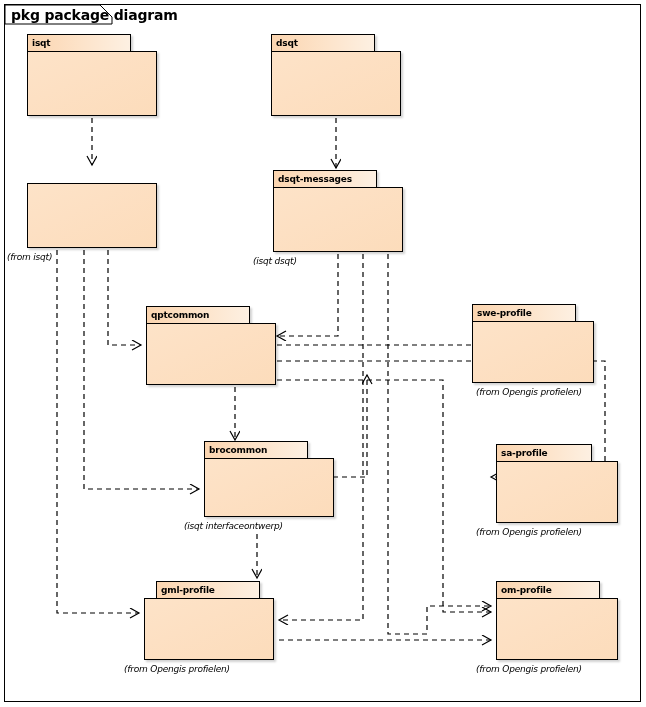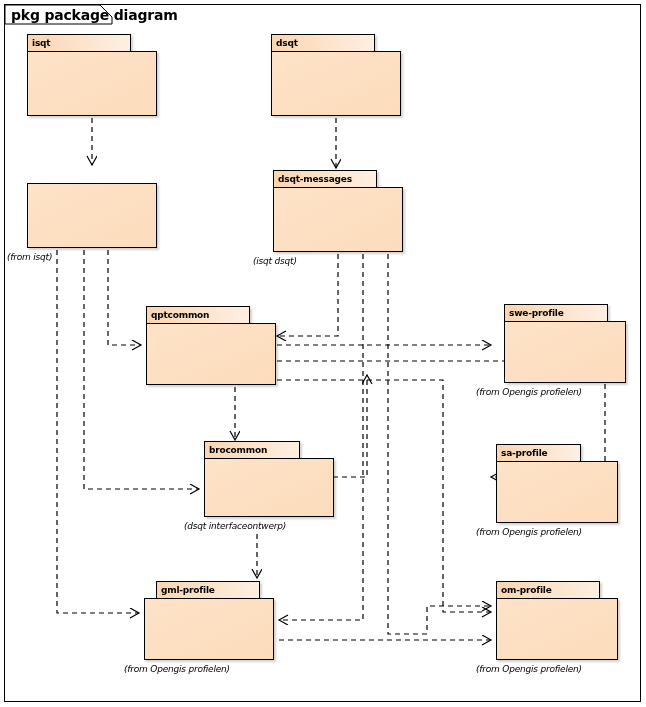--- a/index.html
+++ b/index.html
@@ -149,36 +149,36 @@
         </div>
         <div class="pkg-body" style="top: 17px; width: 130px; height: 65px;"></div>
       </div>
       <div class="pkg-from" style="left: 253px; top: 256px; width: 170px;">(isqt dsqt)</div>
       <div class="pkg" style="left: 146px; top: 306px; width: 122px; height: 80px;">
         <div class="pkg-tab" style="width: 104px; height: 18px;">
           <div class="pkg-tab-label">qptcommon</div>
         </div>
         <div class="pkg-body" style="top: 17px; width: 130px; height: 62px;"></div>
       </div>
-      <div class="pkg" style="left: 504px; top: 304px; width: 122px; height: 80px;">
+      <div class="pkg" style="left: 472px; top: 304px; width: 122px; height: 80px;">
         <div class="pkg-tab" style="width: 104px; height: 18px;">
           <div class="pkg-tab-label">swe-profile</div>
         </div>
         <div class="pkg-body" style="top: 17px; width: 122px; height: 62px;"></div>
       </div>
       <div class="pkg-from" style="left: 476px; top: 387px; width: 162px;">(from Opengis profielen)</div>
       <div class="pkg" style="left: 204px; top: 441px; width: 130px; height: 77px;">
-        <div class="pkg-tab" style="width: 96px; height: 18px;">
+        <div class="pkg-tab" style="width: 104px; height: 18px;">
           <div class="pkg-tab-label">brocommon</div>
         </div>
         <div class="pkg-body" style="top: 17px; width: 130px; height: 59px;"></div>
       </div>
-      <div class="pkg-from" style="left: 184px; top: 521px; width: 170px;">(dsqt interfaceontwerp)</div>
+      <div class="pkg-from" style="left: 184px; top: 521px; width: 170px;">(isqt interfaceontwerp)</div>
       <div class="pkg" style="left: 496px; top: 444px; width: 122px; height: 80px;">
-        <div class="pkg-tab" style="width: 85px; height: 18px;">
+        <div class="pkg-tab" style="width: 96px; height: 18px;">
           <div class="pkg-tab-label">sa-profile</div>
         </div>
         <div class="pkg-body" style="top: 17px; width: 122px; height: 62px;"></div>
       </div>
       <div class="pkg-from" style="left: 476px; top: 527px; width: 162px;">(from Opengis profielen)</div>
       <div class="pkg" style="left: 144px; top: 581px; width: 130px; height: 80px;">
         <div class="pkg-tab" style="width: 104px; height: 18px; margin-left: 12px;">
           <div class="pkg-tab-label">gml-profile</div>
         </div>
         <div class="pkg-body" style="top: 17px; width: 130px; height: 62px;"></div>

